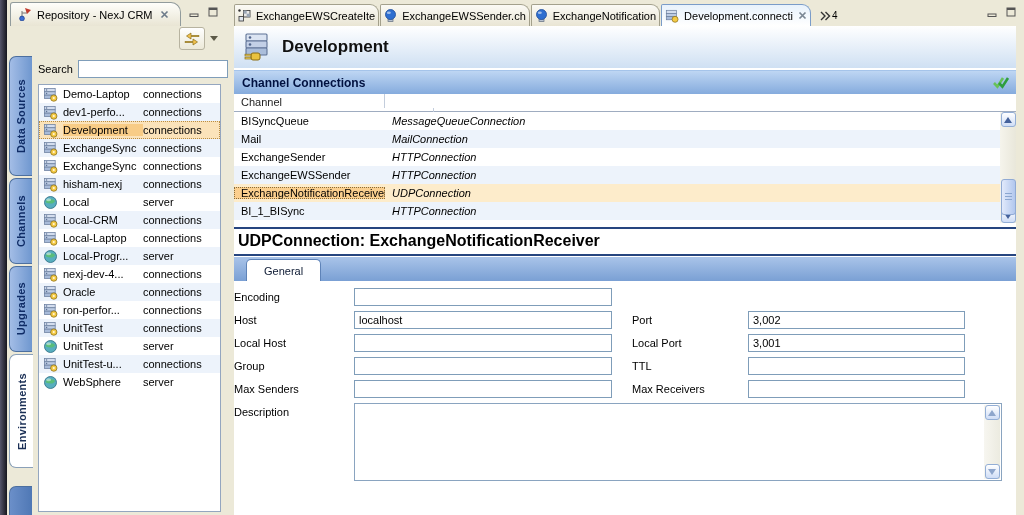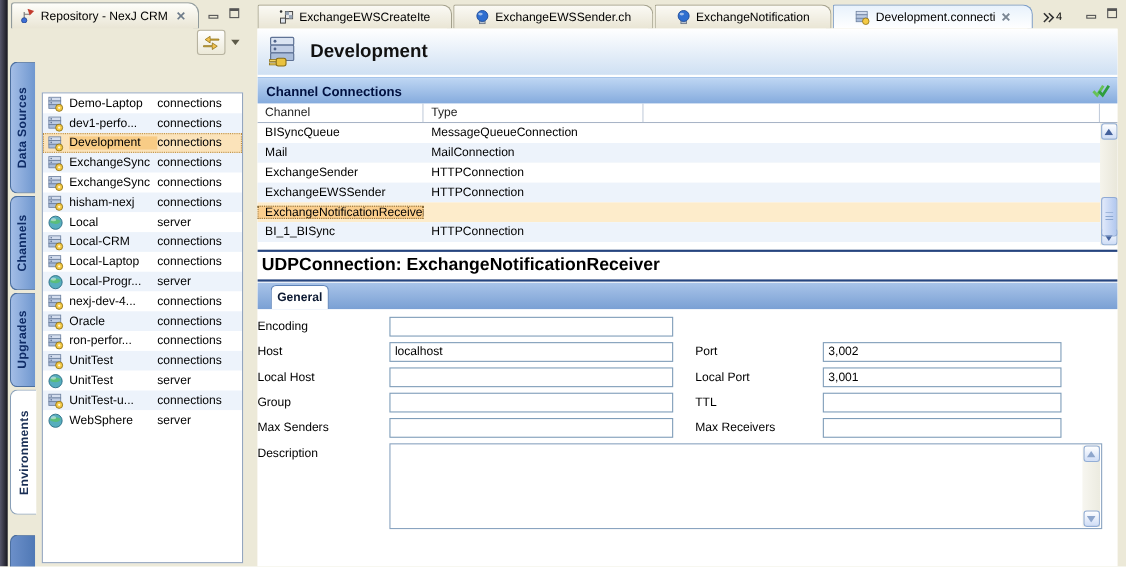--- a/index.html
+++ b/index.html
@@ -62,53 +62,53 @@
   .list-row.selected .li-name { background:#f8cc86; }
   .li-icon { width:16px; height:15px; margin-right:4px; flex:0 0 auto; }
   .li-name { width:80px; white-space:nowrap; overflow:hidden; }
   .li-type { flex:1; white-space:nowrap; }
   .list-row .ic-server { display:none; }
   .list-row.is-server .ic-server { display:block; }
 
   
   .editor { position:absolute; left:234px; top:0; right:0; height:515px; }
   .etabbar { position:relative; height:26px; display:flex; align-items:flex-end; }
-  .etab { height:22px; display:flex; align-items:center; gap:5px; padding:0 19px;
+  .etab { height:22px; display:flex; align-items:center; gap:5px; padding:0 3px;
     margin-right:1px; border:1px solid #a3a08c; border-bottom:none; border-radius:2px 9px 0 0;
     background:linear-gradient(#fbfaf5,#e9e5d4); white-space:nowrap; }
   .etab.active { background:linear-gradient(#e8f2fc,#ffffff); border-color:#7a9cc9; }
   .tab-overflow { display:flex; align-items:flex-end; gap:1px; padding:0 0 5px 8px; font-size:10px; }
   .ed-winbtns { position:absolute; right:6px; top:5px; display:flex; gap:5px; }
 
   .ed-body { position:absolute; left:0; top:26px; right:8px; bottom:0; background:#fff; overflow:hidden; }
 
   .ed-header { height:42px; background:linear-gradient(#ffffff,#cfe0f3);
     display:flex; align-items:center; gap:10px; padding-left:8px; }
   .ed-title { font-size:17px; font-weight:bold; color:#111; }
 
   .cc-bar { margin-top:2px; height:24px; position:relative;
     background:linear-gradient(#bed6f3,#85abdd); border-top:1px solid #a5c4ea;
     display:flex; align-items:center; padding:0 8px; }
   .cc-bar .caption { font-weight:bold; font-size:12px; color:#001140; }
   .cc-check { position:absolute; right:6px; top:4px; }
 
   .tbl { position:relative; }
-  .tbl-head { height:18px; display:flex; border-bottom:1px solid #9facc0; color:#222; }
+  .tbl-head { height:18px; display:flex; border-bottom:1px solid #9facc0; color:#222;flex-direction:column; }
   .th { padding:2px 0 0 7px; border-right:1px solid #c3cddc; height:100%; }
   .th-channel { width:151px; }
   .th-type { width:200px; }
   .th-rest { flex:1; border-right:1px solid #c3cddc; }
   .th-sb { width:16px; border-right:none; }
   .tbl-body { height:111px; position:relative; padding-right:16px; }
   .t-row { height:18px; display:flex; align-items:center; background:#fff; }
   .t-row.alt { background:#edf3fb; }
   .t-row.selected { background:#fdeccb; }
   .c-channel { width:151px; padding-left:7px; white-space:nowrap; overflow:hidden; }
   .t-row.selected .c-channel { background:#fbcf8e; outline:1px dotted #8a6d3a; outline-offset:-1px; }
-  .c-type { width:200px; padding-left:7px; white-space:nowrap; }
+  .c-type { width:200px; padding-left:7px; white-space:nowrap;font-style:italic; }
   .c-rest { flex:1; }
   .tbl-sb { position:absolute; right:0; top:0; bottom:0; }
 
   
   .sb { width:16px; height:100%; display:flex; flex-direction:column; align-items:center;
     background:linear-gradient(to right,#f5f4ec,#e9e7da); }
   .sb-btn { width:15px; height:15px; flex:0 0 auto;
     background:linear-gradient(#ffffff,#cfddf6); border:1px solid #93aed6; border-radius:3px;
     display:flex; align-items:center; justify-content:center; }
   .sb-track { flex:1; width:15px; position:relative; }
@@ -116,23 +116,23 @@
     background:linear-gradient(to right,#e2eafb,#b1c7ee); border:1px solid #90aad4; border-radius:3px; }
   .sb-thumb .grip { position:absolute; left:3px; right:3px; top:50%; height:7px; margin-top:-4px;
     background:repeating-linear-gradient(to bottom,#8ba6d0 0 1px,transparent 1px 3px); }
   .thumb-tbl { top:52px; height:36px; }
 
   .detail-hd { margin-top:4px; border-top:2px solid #26457f; border-bottom:2px solid #26457f;
     padding:3px 4px 4px 4px; font-weight:bold; font-size:16px; color:#000; background:#fff; }
 
   .gen-bar { height:24px; margin-top:1px; position:relative;
     background:linear-gradient(#a9c4e9,#7aa0d4); }
-  .gen-tab { position:absolute; left:12px; top:2px; height:22px; padding:0 5px;
+  .gen-tab { position:absolute; left:12px; top:2px; height:22px; padding:0 17px;
     background:#fff; border:1px solid #5e83b8; border-bottom:none; border-radius:5px 5px 0 0;
-    display:flex; align-items:center; font-weight:bold; color:#0d1a33; }
+    display:flex; align-items:center; font-weight:normal; color:#0d1a33; }
 
   .form { position:relative; padding-top:7px; }
   .f-row { display:flex; align-items:center; height:18px; margin-bottom:5px; }
   .f-label { width:120px; text-align:left; padding-right:7px; white-space:nowrap; }
   .f-input { width:258px; height:18px; border:1px solid #7f9db9; background:#fff;
     font-family:"Liberation Sans",sans-serif; font-size:11px; padding:0 4px; }
   .form-right { position:absolute; left:398px; top:30px; }
   .form-right .f-label { width:116px; }
   .form-right .f-input { width:217px; }
   .f-desc { display:flex; margin-top:2px; }
@@ -201,20 +201,24 @@
     </div>
     <div class="vtab vt-2">
       <span>Upgrades</span>
     </div>
     <div class="vtab vt-3 active">
       <span>Environments</span>
     </div>
     <div class="vtab vt-partial"></div>
   </div>
 
+  <div class="search-row">
+    <label>Search</label>
+    <input style="">
+  </div>
 
   <div class="nav-list">
 
       <div class="list-row is-connections">
         <span class="li-icon">
           <svg class="ic-connections" width="15" height="15" viewBox="0 0 16 16">
             <rect x="1.5" y="1.5" width="11.5" height="3.6" fill="#d3ddee" stroke="#6b7f9e" stroke-width="0.8"></rect>
             <rect x="1.5" y="5.1" width="11.5" height="3.6" fill="#bccbe3" stroke="#6b7f9e" stroke-width="0.8"></rect>
             <rect x="1.5" y="8.7" width="11.5" height="3.6" fill="#a8bbd9" stroke="#6b7f9e" stroke-width="0.8"></rect>
             <circle cx="3.8" cy="3.3" r="0.8" fill="#5f7396"></circle>
@@ -614,20 +618,21 @@
           </div>
 
           <div class="t-row alt">
             <span class="c-channel">ExchangeEWSSender</span>
             <span class="c-type">HTTPConnection</span>
             <span class="c-rest"></span>
           </div>
 
           <div class="t-row selected">
             <span class="c-channel">ExchangeNotificationReceiver</span>
+            <span class="c-type">UDPConnection</span>
             <span class="c-rest"></span>
           </div>
 
           <div class="t-row alt">
             <span class="c-channel">BI_1_BISync</span>
             <span class="c-type">HTTPConnection</span>
             <span class="c-rest"></span>
           </div>
         </div>
       <div class="tbl-sb" style="top:18px;">

